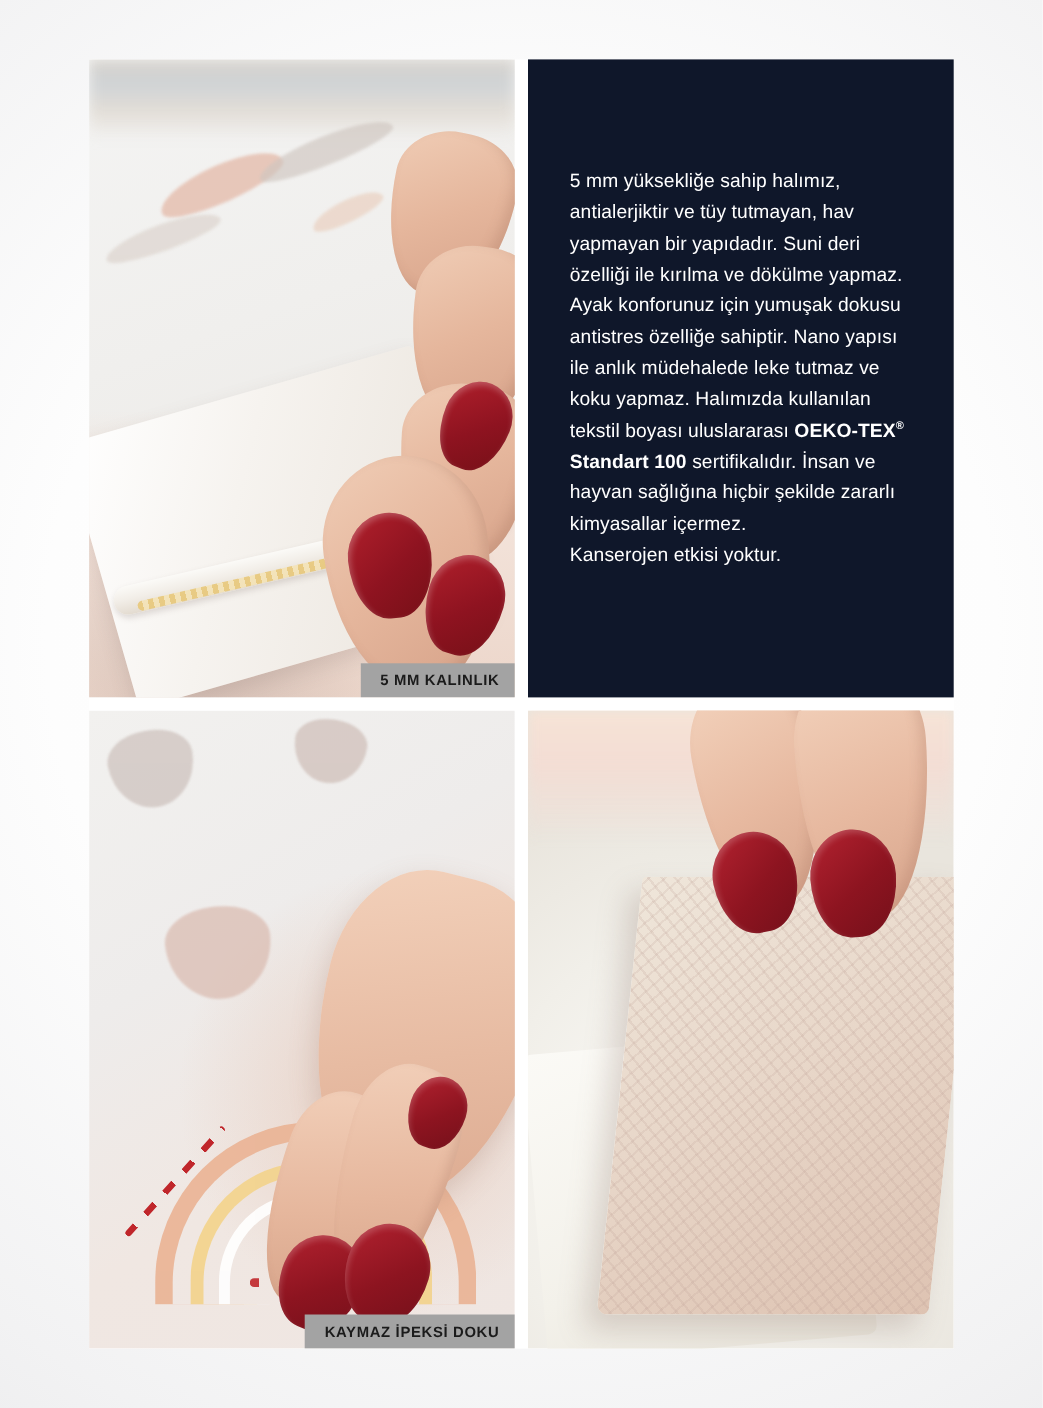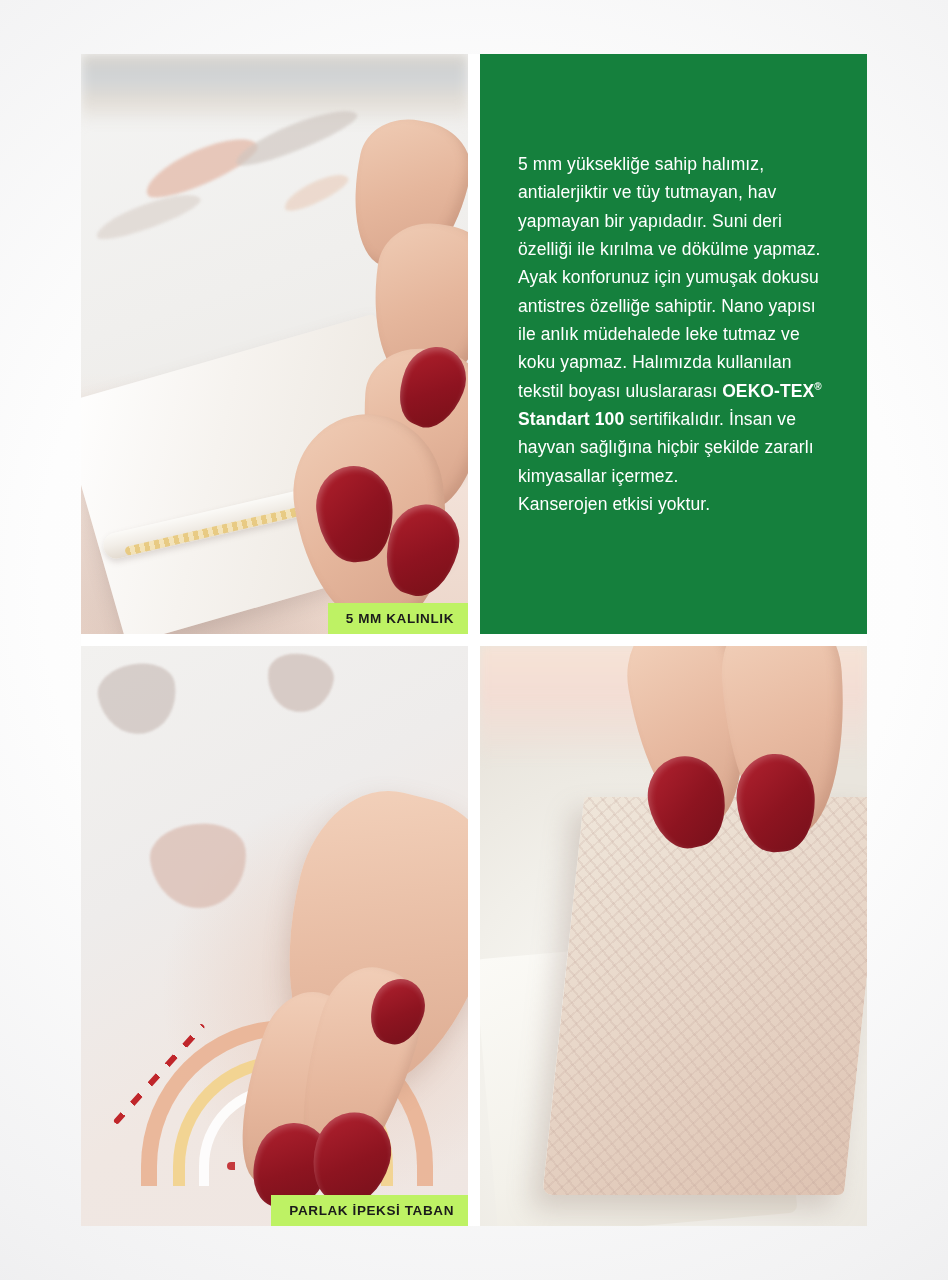--- a/index.html
+++ b/index.html
@@ -42,21 +42,21 @@
   .cell {
     position: relative;
     overflow: hidden;
   }
 
   
   .caption {
     position: absolute;
     right: 0;
     bottom: 0;
-    background: #bef264;
+    background: #a3a3a3;
     color: #1b1b1b;
     font-size: 13.5px;
     font-weight: bold;
     letter-spacing: 0.6px;
     padding: 9px 14px 9px 18px;
     line-height: 1;
     white-space: nowrap;
   }
 
   
@@ -154,21 +154,21 @@
     border-radius: 50% 50% 44% 44% / 42% 42% 58% 58%;
     background: linear-gradient(140deg, #b2202c 0%, #8e1320 55%, #761017 100%);
     box-shadow: inset 2px 3px 6px rgba(255,255,255,0.25);
   }
   .n1 { left: 120px; top: 232px; width: 62px;  height: 82px; transform: rotate(22deg); }
   .n2 { left: 36px;  top: 352px; width: 76px;  height: 96px; transform: rotate(-6deg); }
   .n3 { left: 106px; top: 390px; width: 70px;  height: 92px; transform: rotate(16deg); }
 
   
   .textpanel {
-    background: #15803d;
+    background: #0f172a;
     color: #ffffff;
     padding: 96px 38px 40px 38px;
     box-sizing: border-box;
   }
   .textpanel p {
     margin: 0;
     font-size: 17.5px;
     line-height: 1.62;
     font-weight: 400;
     letter-spacing: 0.1px;
@@ -379,21 +379,21 @@
         <div class="p3-dots"></div>
         <div class="p3-hand">
           <div class="palm"></div>
           <div class="p3f p3f1"></div>
           <div class="p3f p3f2"></div>
           <div class="p3n p3n1"></div>
           <div class="p3n p3n2"></div>
           <div class="p3n p3n3"></div>
         </div>
       </div>
-      <div class="caption">PARLAK İPEKSİ  TABAN</div>
+      <div class="caption">KAYMAZ İPEKSİ  DOKU</div>
     </div>
 
     <div class="cell">
       <div class="photo4">
         <div class="p4-topblur"></div>
         <div class="p4-base"></div>
         <div class="p4-flap"></div>
         <div class="p4-hand">
           <div class="p4f p4f1"></div>
           <div class="p4f p4f2"></div>

